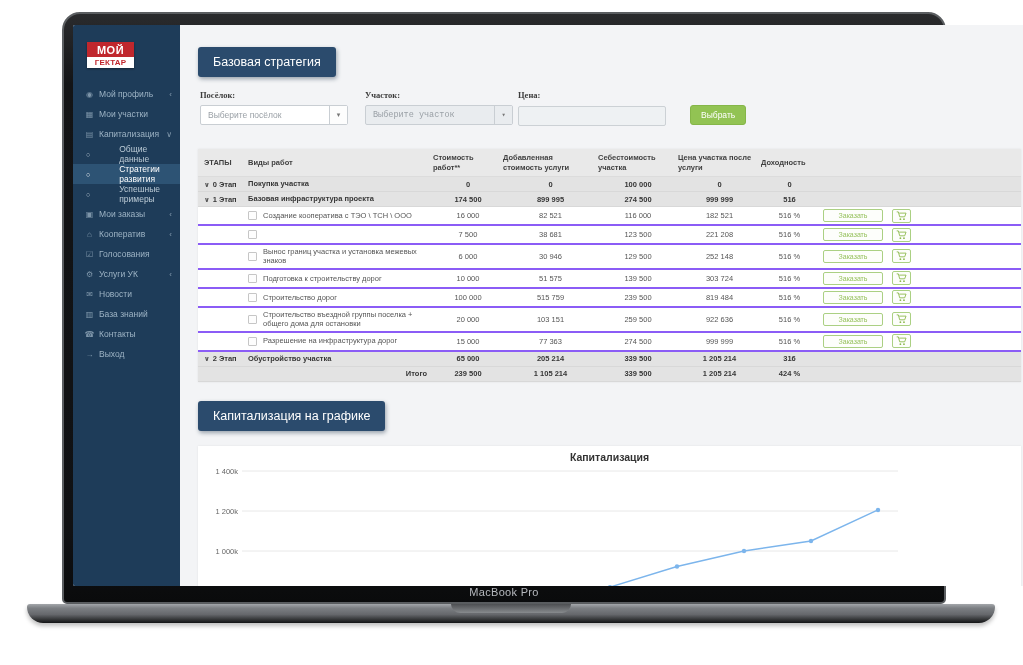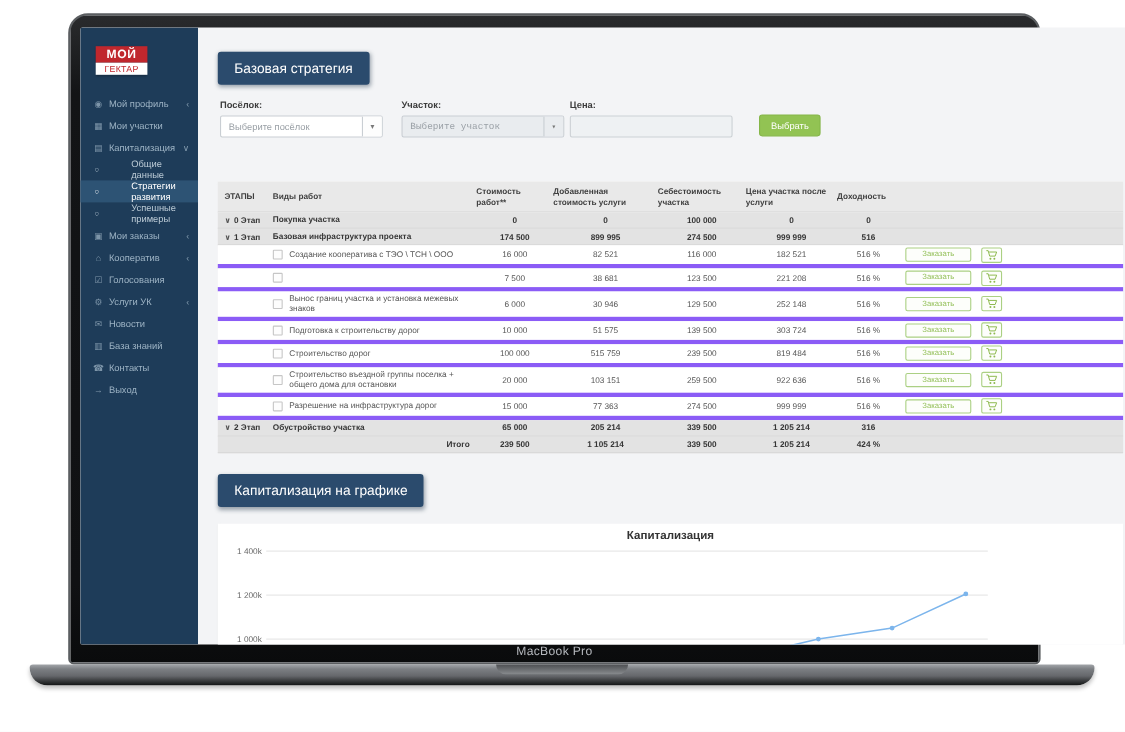--- a/index.html
+++ b/index.html
@@ -18,55 +18,55 @@
         background:linear-gradient(180deg,#a3a6aa 0%,#7c7f83 22%,#66686c 55%,#3a3c3e 78%,#131415 100%);
         border-radius:3px 3px 16px 16px;box-shadow:0 3px 4px rgba(0,0,0,.25);}
   #notch{position:absolute;left:50%;top:0;transform:translateX(-50%);width:120px;height:9px;
          background:linear-gradient(180deg,#4d4f52,#888b8e);border-radius:0 0 10px 10px;}
 
   
   #sidebar{position:absolute;left:0;top:0;bottom:0;width:107px;background:#1e3c59;}
   .logo{margin:17px 0 14px 14px;width:47px;display:inline-block;box-shadow:0 1px 2px rgba(0,0,0,.4);}
   .logo .l1{background:#c0272d;color:#fff;font-weight:bold;font-size:11px;text-align:center;
             padding:2px 0 1px;letter-spacing:.5px;}
-  .logo .l2{background:#fff;color:#c0272d;font-weight:normal;font-size:8px;text-align:center;
+  .logo .l2{background:#fff;color:#c0272d;font-weight:bold;font-size:8px;text-align:center;
             padding:1px 0;letter-spacing:.2px;}
   .nav{margin-top:2px;}
   .nav-item{position:relative;display:flex;align-items:center;height:20px;padding:0 8px 0 11px;
             color:#9db3c4;font-size:8.5px;cursor:pointer;}
   .nav-item .ni-icon{width:11px;margin-right:4px;font-size:8px;opacity:.75;text-align:center;}
   .nav-item .ni-chev{margin-left:auto;font-size:8px;opacity:.8;}
   .nav-item.sub{padding-left:13px;color:#bccbd6;gap:25px;}
   .nav-item.sub .ni-icon{font-size:7px;opacity:.95;}
   .nav-item.active{background:#2d5374;color:#fff;}
 
   
   #main{position:absolute;left:107px;top:0;right:0;bottom:0;padding:22px 18px 0;box-sizing:border-box;}
   .badge{display:inline-block;background:#2b4b6d;color:#fff;font-size:12.5px;
          padding:8px 15px;border-radius:3px;box-shadow:1px 2px 4px rgba(40,60,80,.45);}
 
   
   #filters{position:relative;height:46px;margin-top:13px;}
   .fgroup{position:absolute;top:0;}
-  .flabel{font-size:8.5px;font-weight:bold;color:#3c3c3c;margin-bottom:5px;}
+  .flabel{font-size:8.5px;font-weight:bold;color:#3c3c3c;margin-bottom:5px;font-family:Liberation Serif, serif;}
   .select{width:148px;height:20px;background:#fff;border:1px solid #c9ced3;border-radius:2px;
           display:flex;align-items:center;box-sizing:border-box;}
   .select .sel-text{flex:1;font-size:8.5px;color:#9aa0a6;padding-left:7px;white-space:nowrap;overflow:hidden;}
   .select .sel-arrow{width:17px;align-self:stretch;border-left:1px solid #c9ced3;display:flex;
           align-items:center;justify-content:center;font-size:7px;color:#777;background:#fdfdfd;}
   .select.disabled{background:#e9ecef;font-family:Liberation Mono, monospace;}
   .select.disabled .sel-arrow{background:#e9ecef;}
   .tinput{width:148px;height:20px;background:#eef1f3;border:1px solid #ccd1d5;border-radius:2px;
           box-sizing:border-box;font-size:9px;padding:0 6px;color:#333;}
   .green-btn{height:20px;padding:0 10px;background:#92c353;border:1px solid #85b648;color:#fff;
              font-size:8.5px;border-radius:3px;cursor:pointer;}
 
   
-  #table{margin-top:29px;background:#fff;font-size:7.5px;color:#555;box-shadow:0 0 2px rgba(0,0,0,.08);}
-  .trow{display:flex;align-items:center;border-bottom:4px solid #8b5cf6;min-height:17px;background:#fff;}
+  #table{margin-top:13px;background:#fff;font-size:7.5px;color:#555;box-shadow:0 0 2px rgba(0,0,0,.08);}
+  .trow{display:flex;align-items:center;border-bottom:2px solid #8b5cf6;min-height:17px;background:#fff;}
   .trow.hdr{background:#e9e9e9;font-weight:bold;color:#3f3f3f;min-height:27px;border-bottom:1px solid #dcdcdc;}
   .trow.stage,.trow.total{background:#e3e3e3;font-weight:bold;color:#363636;min-height:14px;border-bottom:1px solid #d8d8d8;}
   .c-stage{width:43px;padding-left:6px;box-sizing:border-box;flex:none;}
   .c-name{width:192px;padding-left:7px;padding-right:6px;box-sizing:border-box;flex:none;
           display:flex;align-items:center;line-height:1.25;}
   .c-num{flex:none;text-align:center;}
   .w-cost{width:70px;}.w-added{width:95px;}.w-self{width:80px;}.w-price{width:83px;}.w-yield{width:57px;}
   .c-act{width:70px;flex:none;text-align:center;}
   .c-cart{width:26px;flex:none;text-align:center;}
   .trow.hdr .c-num,.trow.hdr .hd{ text-align:left;}

